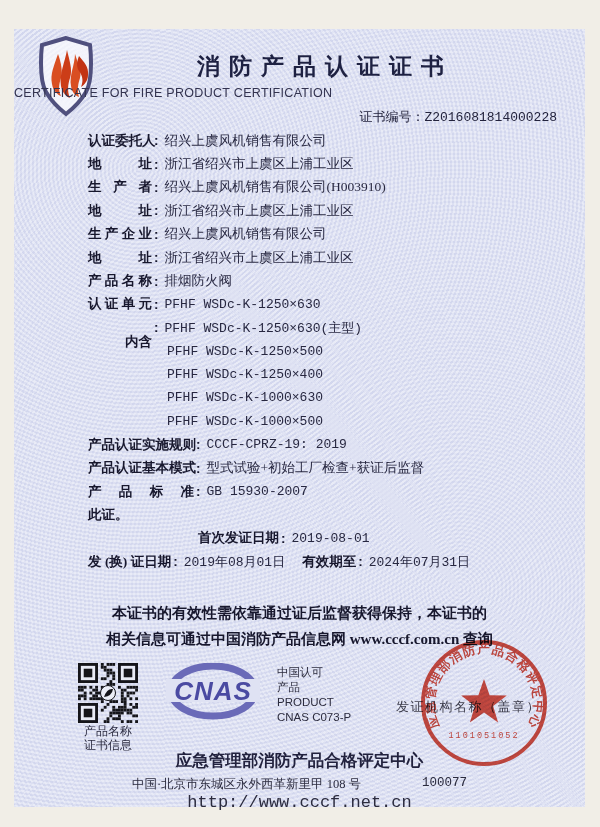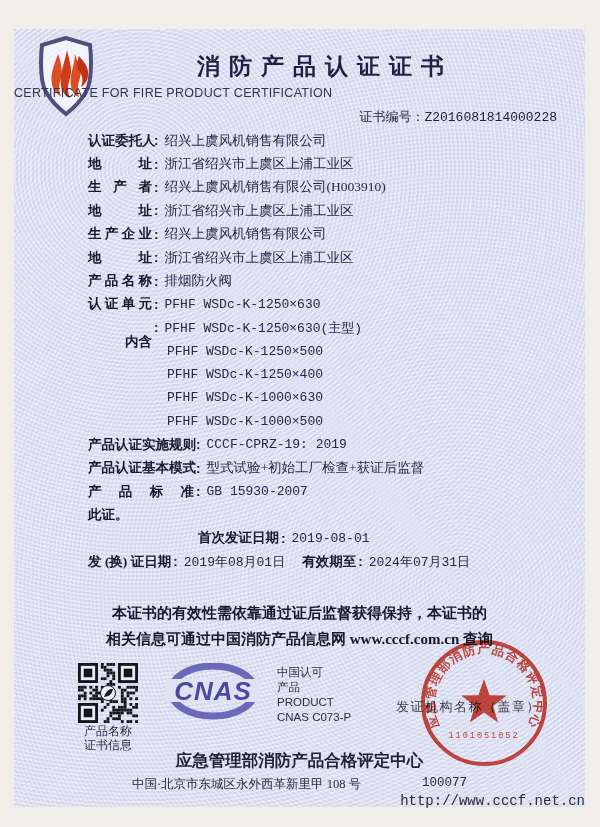--- a/index.html
+++ b/index.html
@@ -50,22 +50,22 @@
             font-family:"Liberation Serif", serif; font-size:12px; line-height:13.5px; color:#2b2b40; }
   .cnas { position:absolute; left:152px; top:634px; }
   .accred { position:absolute; left:263px; top:636px; font-size:11.5px; line-height:15px; color:#2c2c3e; }
   .issuer-label { position:absolute; left:382px; top:669px; font-size:13px; letter-spacing:1.5px;
                   font-family:"Liberation Serif", serif; color:#3c3c4a; z-index:1; }
   .stamp { position:absolute; left:400px; top:604px; z-index:2; opacity:0.9; mix-blend-mode:multiply; }
   .org { position:absolute; left:0; top:721px; width:100%; text-align:center;
          font-weight:bold; font-family:"Liberation Serif", serif; font-size:16.5px; color:#22223e; }
   .addr { position:absolute; left:0; top:747px; width:100%; display:flex; justify-content:center;
           gap:61px; font-family:"Liberation Serif", serif; font-size:12.5px; color:#2b2b3e; }
-  .site { position:absolute; left:0; top:764px; width:100%; text-align:right;
-          font-family:"Liberation Mono", monospace; font-size:14px; color:#2b2b3e; }
+  .site { position:absolute; left:0; top:764px; width:100%; text-align:center;
+          font-family:"Liberation Mono", monospace; font-size:17px; color:#2b2b3e; }
 </style>
 </head>
 <body>
 
 <div class="page">
   <div class="cert">
 
     <svg class="logo" width="64" height="86" viewBox="0 0 64 86">
       <path d="M32 4 L8 11 C8 11 4 44 12 58 C19 70 32 80 32 80 C32 80 45 70 52 58 C60 44 56 11 56 11 Z" fill="rgba(250,250,253,0.75)" stroke="#50507e" stroke-width="4"></path>
       <path d="M24 20 C20 32 16 40 18 50 C19 57 24 61 27 62 C24 56 25 50 27 44 C29 38 27 28 24 20 Z" fill="#d94e22"></path>

